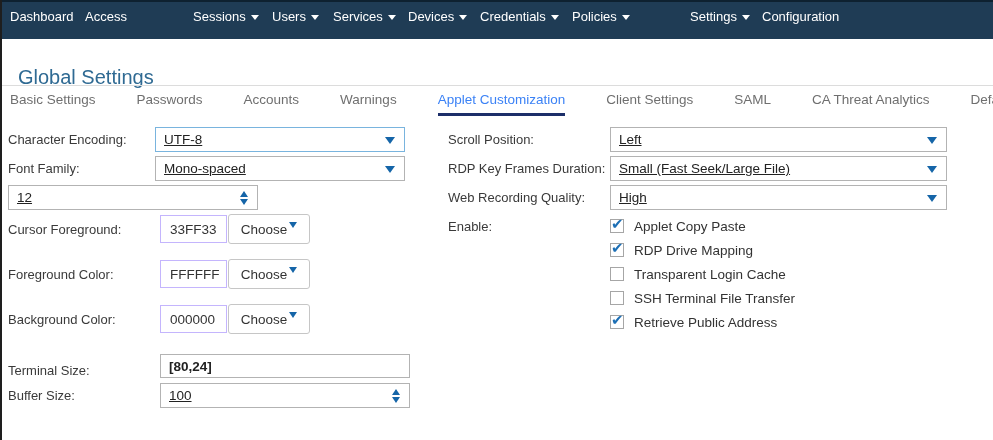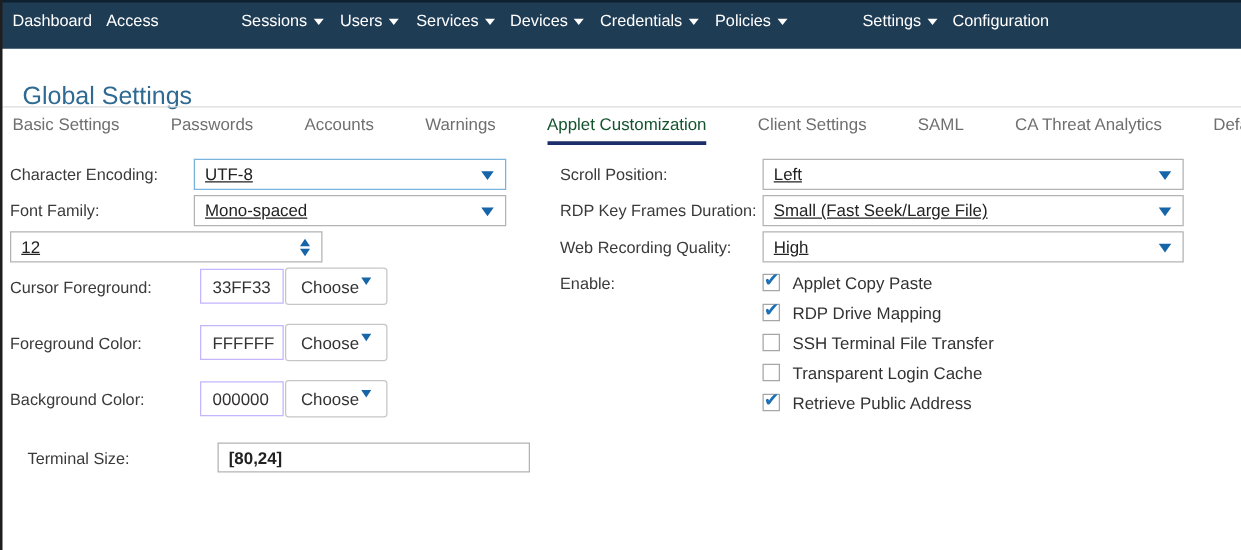--- a/index.html
+++ b/index.html
@@ -17,21 +17,21 @@
               color:#ffffff; font-size:13px; cursor:pointer; white-space:nowrap; }
   .nav-caret { width:0; height:0; border-left:4px solid transparent; border-right:4px solid transparent;
                border-top:5px solid #ffffff; margin-left:5px; margin-top:1px; }
 
   
   .page-title { position:absolute; left:18px; top:49px; font-size:20px; color:#2f6a93;margin-top:17px; }
   .divider { position:absolute; top:85px; left:2px; width:991px; height:1px; background:#dcdcdc; }
   .tabs { position:absolute; top:92px; left:10px; display:flex; column-gap:41px;
           font-size:13.5px; color:#6f6f6f; }
   .tab { padding-bottom:6px; cursor:pointer; white-space:nowrap; }
-  .tab.active { color:#14532d; border-bottom:3px solid #1c2e69; }
+  .tab.active { color:#3b82f6; border-bottom:3px solid #1c2e69; }
 
   
   .row { position:absolute; display:flex; align-items:center; }
   .lbl { font-size:13px; color:#3a3a3a; }
   .lbl.w-left  { width:147px; }
   .lbl.w-left2 { width:152px; }
   .lbl.w-right { width:162px; }
 
   .select, .spinbox { position:relative; width:250px; height:25px; border:1px solid #b3b3b3;
             background:#fff; display:flex; align-items:center; padding:0 26px 0 8px;
@@ -178,25 +178,35 @@
 
   <div class="row" style="left:8px; top:304px; height:30px;">
     <span class="lbl w-left2">Background Color:</span>
     <input class="hexbox" value="000000" style="">
     <div class="choose-btn">
       <span>Choose</span>
       <span class="choose-caret"></span>
     </div>
   </div>
 
-  <div class="row" style="left:22px; top:354px; height:24px;">
+  <div class="row" style="left:8px; top:354px; height:24px;align-items:flex-end;">
     <span class="lbl w-left2">Terminal Size:</span>
     <input class="textbox" value="[80,24]" style="">
   </div>
 
+  <div class="row" style="left:8px; top:383px; height:25px;">
+    <span class="lbl w-left2">Buffer Size:</span>
+    <div class="spinbox">
+      <span>100</span>
+      <span class="spinner">
+          <span class="spin-up"></span>
+          <span class="spin-down"></span>
+        </span>
+    </div>
+  </div>
 
   <div class="row" style="left:448px; top:127px; height:25px;">
     <span class="lbl w-right">Scroll Position:</span>
     <div class="select wide">
       <span>Left</span>
       <span class="caret-blue"></span>
     </div>
   </div>
 
   <div class="row" style="left:448px; top:156px; height:25px;">
@@ -227,25 +237,25 @@
       <span class="check-label">Applet Copy Paste</span>
     </div>
     <div class="check-row">
       <span class="checkbox checked">
           <span class="checkmark">✔</span>
         </span>
       <span class="check-label">RDP Drive Mapping</span>
     </div>
     <div class="check-row">
       <span class="checkbox"></span>
+      <span class="check-label">Transparent Login Cache</span>
+    </div>
+    <div class="check-row">
+      <span class="checkbox"></span>
       <span class="check-label">SSH Terminal File Transfer</span>
-    </div>
-    <div class="check-row">
-      <span class="checkbox"></span>
-      <span class="check-label">Transparent Login Cache</span>
     </div>
     <div class="check-row">
       <span class="checkbox checked">
           <span class="checkmark">✔</span>
         </span>
       <span class="check-label">Retrieve Public Address</span>
     </div>
   </div>
 </div>
 

